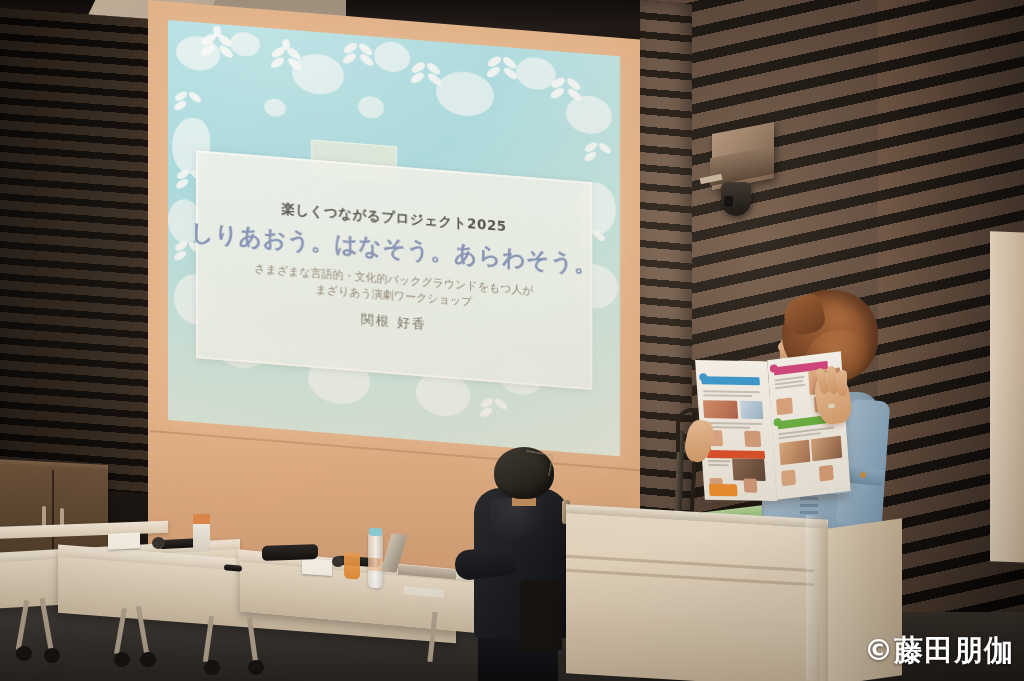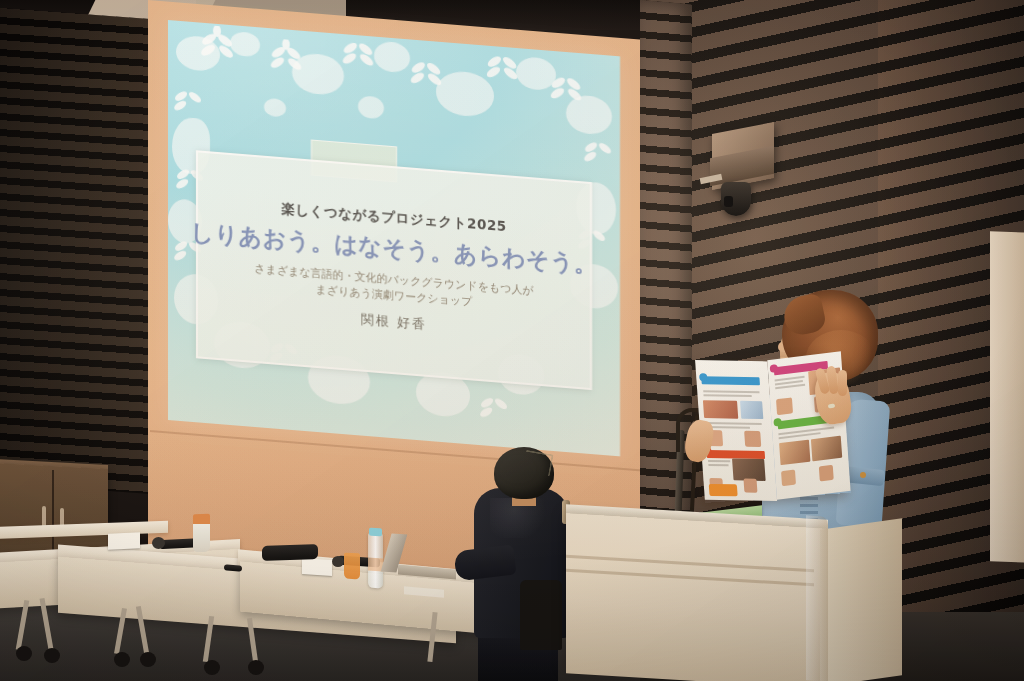--- a/index.html
+++ b/index.html
@@ -848,14 +848,15 @@
   <div class="layer" id="podium-top"></div>
   <div class="layer" id="podium-front"></div>
   <div class="podium-groove" style="left:566px;top:562px;width:248px;"></div>
   <div class="podium-groove" style="left:566px;top:576px;width:248px;"></div>
   <div class="layer" id="podium-side"></div>
   <div class="layer" id="podium-corner"></div>
 
   <div id="warmth"></div>
   <div id="grade"></div>
 
+  <div class="layer" id="watermark">©藤田朋伽</div>
 
 </div>
 
 </body></html>

